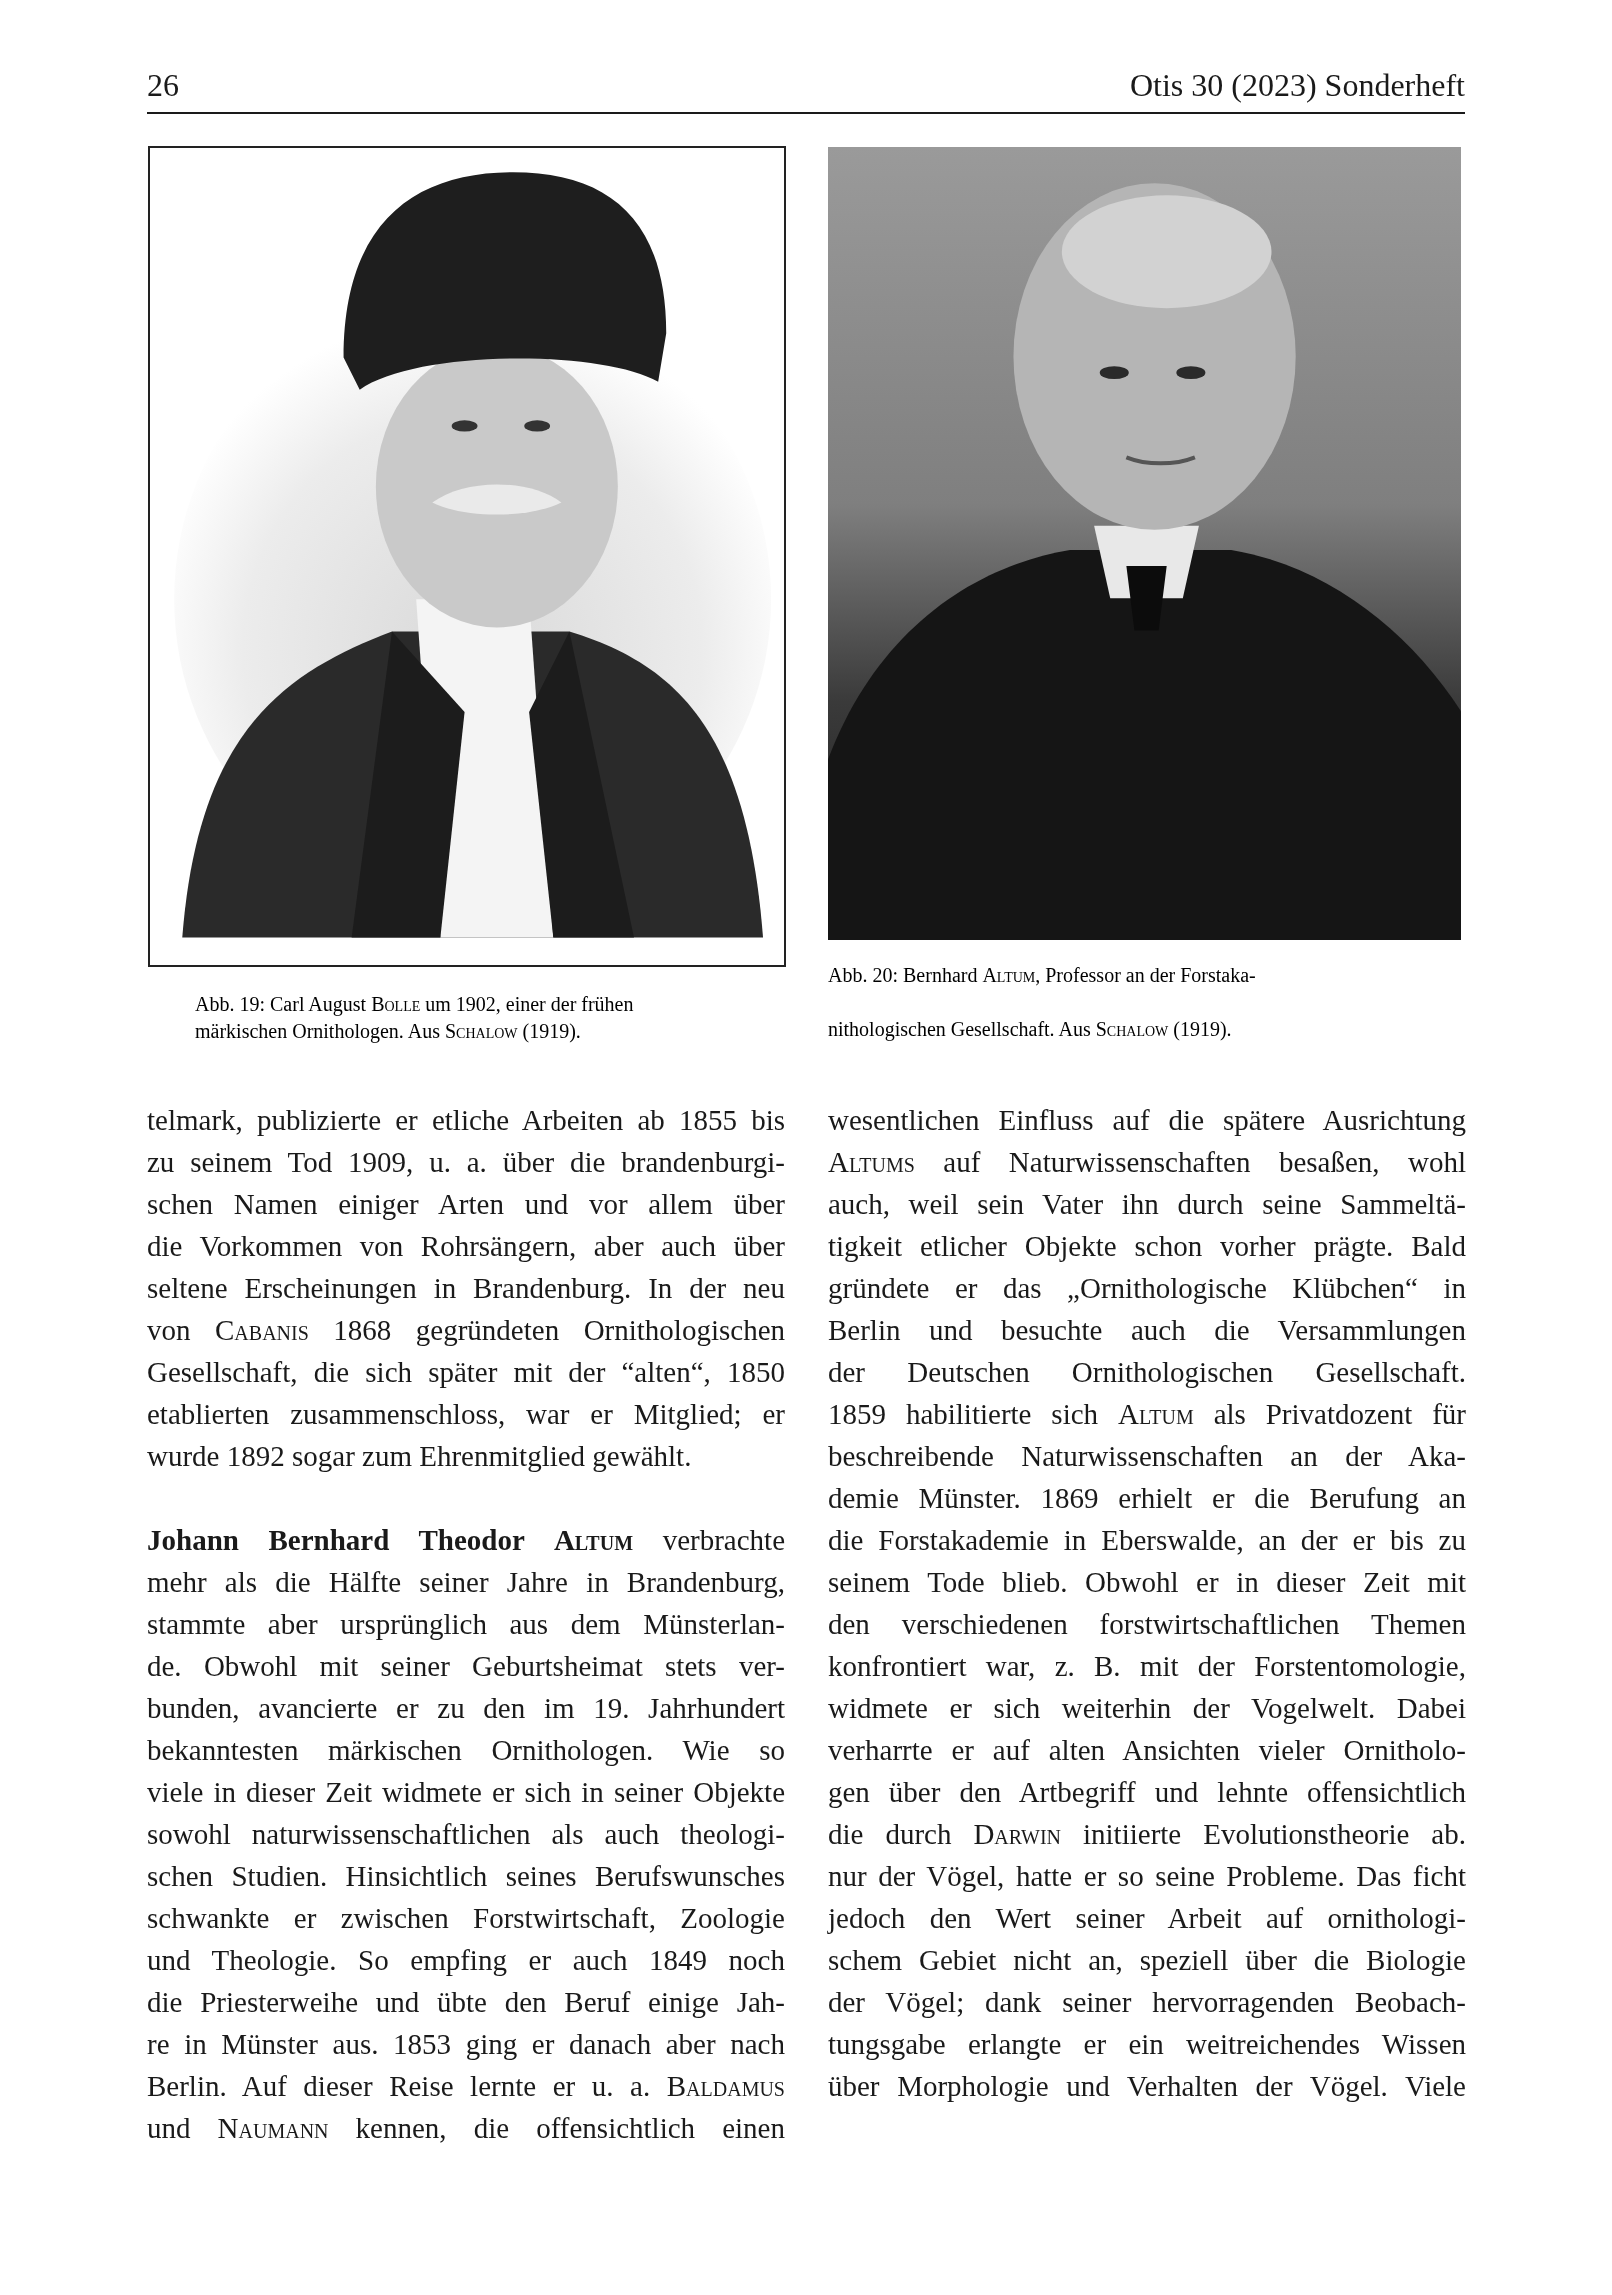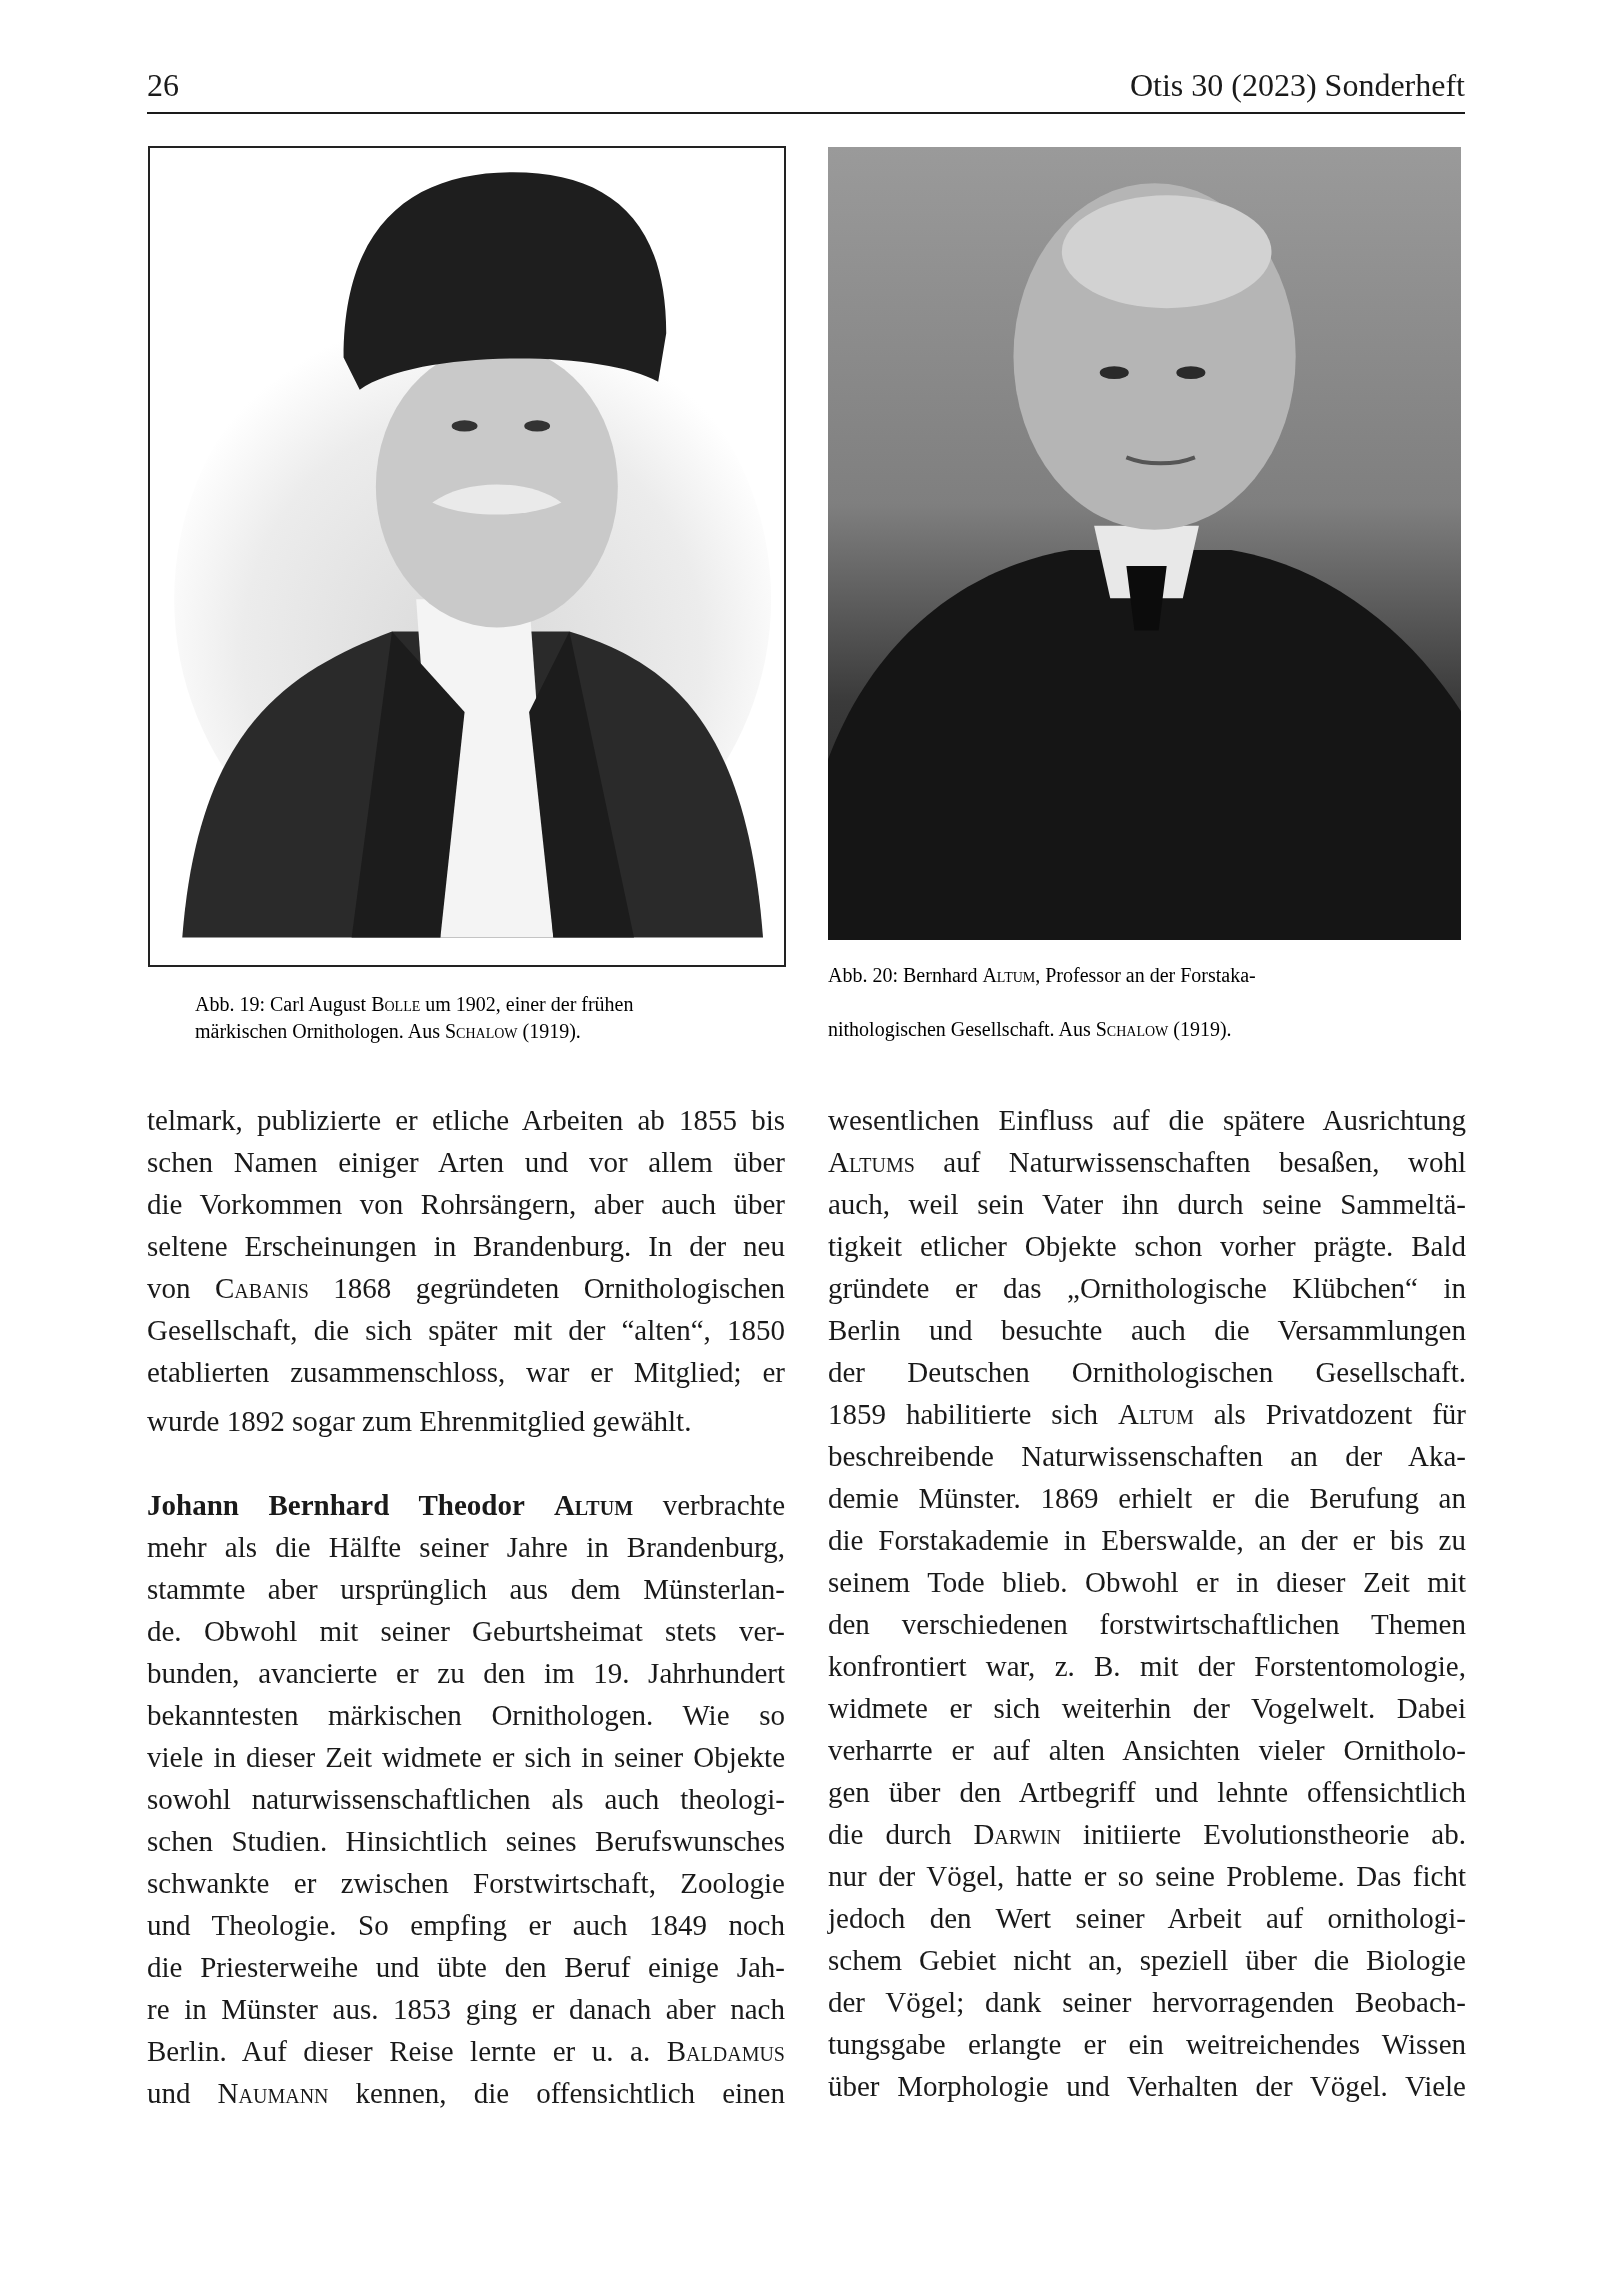--- a/index.html
+++ b/index.html
@@ -40,21 +40,21 @@
     .cap19 { left: 147px; top: 991px; width: 638px; text-align: left; margin-left: 48px; }
     .cap20 { left: 828px; top: 962px; width: 638px; text-align: justify; text-align-last: left; }
 
     .col {
       position: absolute; width: 638px; font-size: 29px; line-height: 42px;
       text-align: justify;
     }
     .col-left { left: 147px; top: 1099px; }
     .col-right { left: 828px; top: 1099px; }
     .col .line { display: block; height: 42px; text-align: justify; text-align-last: justify; white-space: nowrap; }
-    .col .line.last { text-align-last: left; margin-top: 7px; }
+    .col .line.last { text-align-last: left; }
     .col .gap { display: block; height: 42px; }
     .sc { font-variant: small-caps; }
     .bold { font-weight: bold; }
   </style>
 </head>
 <body>
 
 <div class="running-head">
   <span class="pn">26</span>
   <span class="jn">Otis 30 (2023) Sonderheft</span>
@@ -113,20 +113,21 @@
 
 <div class="caption cap20">
   <span>Abb. 20: Bernhard </span><span class="sc">Altum</span><span>, Professor an der Forstaka-</span><br>
   <br>
   <span>nithologischen Gesellschaft. Aus </span><span class="sc">Schalow</span><span> (1919).</span>
 </div>
 
 <div class="col col-left">
   <div>
     <span class="line">telmark, publizierte er etliche Arbeiten ab 1855 bis</span>
+    <span class="line">zu seinem Tod 1909, u. a. über die brandenburgi-</span>
     <span class="line">schen Namen einiger Arten und vor allem über</span>
     <span class="line">die Vorkommen von Rohrsängern, aber auch über</span>
     <span class="line">seltene Erscheinungen in Brandenburg. In der neu</span>
     <span class="line"><span>von </span><span class="sc">Cabanis</span><span> 1868 gegründeten Ornithologischen</span></span>
     <span class="line">Gesellschaft, die sich später mit der “alten“, 1850</span>
     <span class="line">etablierten zusammenschloss, war er Mitglied; er</span>
     <span class="line last">wurde 1892 sogar zum Ehrenmitglied gewählt.</span>
   </div>
   <span class="gap"></span>
   <div>

